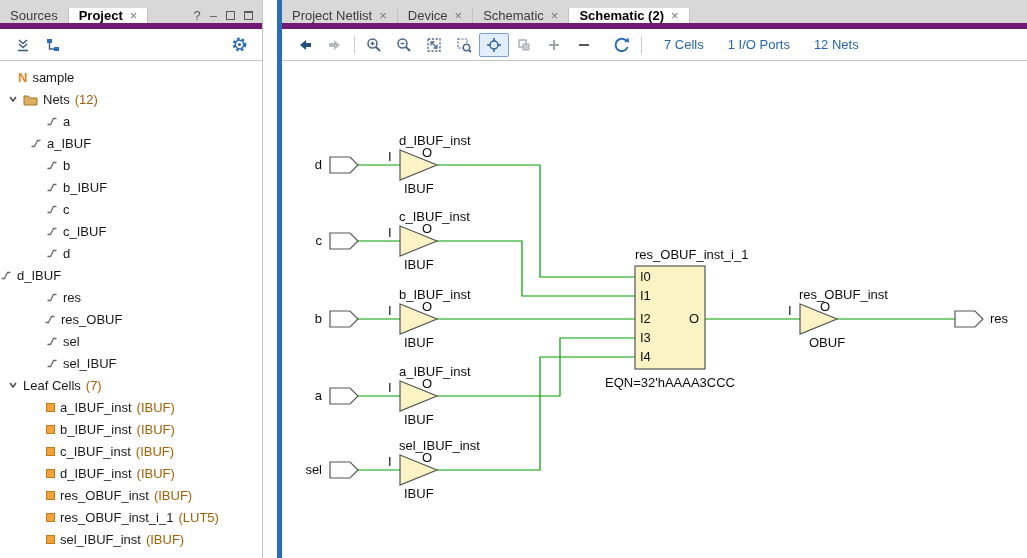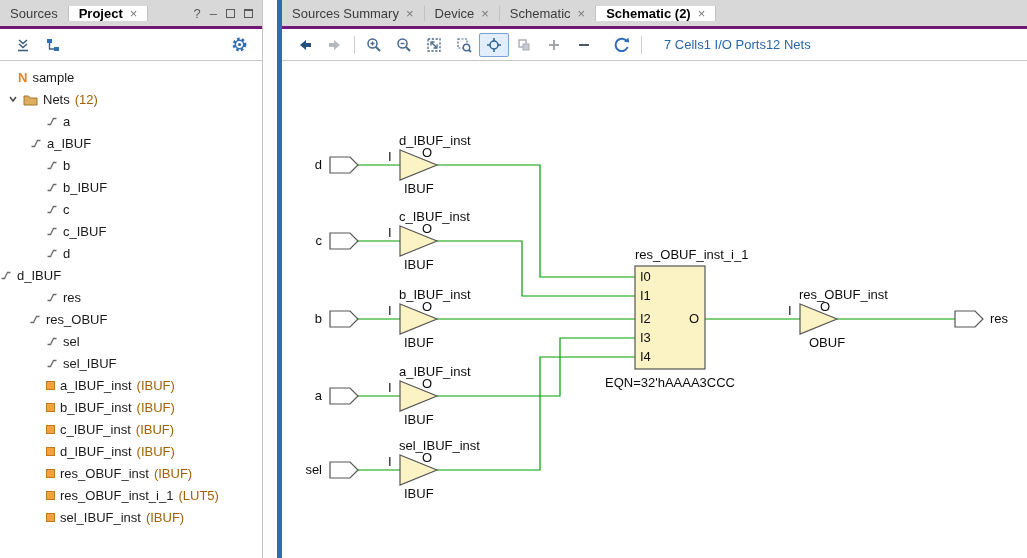--- a/index.html
+++ b/index.html
@@ -4,34 +4,34 @@
 <style>
   *{box-sizing:border-box;margin:0;padding:0}
   html,body{width:1027px;height:558px;overflow:hidden}
   body{font-family:"Liberation Sans",sans-serif;font-size:13px;color:#1a1a1a;background:#fff}
   .app{position:relative;width:1027px;height:558px;overflow:hidden;background:#fff}
 
   
   .lpanel{position:absolute;left:0;top:0;width:263px;height:558px;border-right:1px solid #c3c3c3;display:flex;flex-direction:column;background:#fff}
   .splitter{position:absolute;left:264px;top:0;width:13px;height:558px;background:#fdfdfd}
 
-  .tabbar{height:29px;background:#d8d8d8;border-bottom:3px solid #701a75;display:flex;align-items:center;flex:0 0 29px}
+  .tabbar{height:29px;background:#d8d8d8;border-bottom:6px solid #701a75;display:flex;align-items:flex-end;flex:0 0 29px}
   .tab{display:flex;align-items:center;gap:7px;padding:0 10px;border-right:1px solid #c2c2c2;color:#3c3c3c;cursor:default;white-space:nowrap}
   .tab.active{background:#fff;font-weight:bold;color:#000}
   .tab-close{color:#787878;font-size:13px;font-weight:normal}
   .winctl{margin-left:auto;display:flex;align-items:center;gap:9px;padding-right:9px;color:#5a5a5a}
   .sq{width:9px;height:9px;border:1px solid #5a5a5a;display:inline-block}
   .sq.max{border-top-width:2px}
 
   .toolbar{height:32px;background:#fff;border-bottom:1px solid #c6c6c6;display:flex;align-items:center;padding:0 8px;flex:0 0 32px}
   .tbtn{width:30px;height:24px;display:flex;align-items:center;justify-content:center;border:1px solid transparent;border-radius:2px;flex:0 0 30px}
   .tbtn.selected{border-color:#79a1d1;background:#e2eefb}
   .tsep{width:1px;height:18px;background:#cdcdcd;margin:0 4px;flex:0 0 1px}
   .lgear{margin-left:auto}
-  .stats{display:flex;margin-left:18px;white-space:nowrap}
+  .stats{display:flex;gap:24px;margin-left:18px;white-space:nowrap}
   .stat{color:#2667ab}
 
   .tree{flex:1;overflow:hidden;padding-top:5px;background:#fff}
   .trow{height:22px;display:flex;align-items:center;gap:5px}
   .tlbl{white-space:nowrap}
   .cnt{color:#a16207;white-space:nowrap}
   .nico{color:#e8821e;font-weight:bold}
   .cellic{width:9px;height:9px;background:#f2a33c;border:1px solid #c07a1a;flex:0 0 9px}
   .chev polyline{fill:none;stroke:#4a4a4a;stroke-width:1.5}
   .netic polyline{stroke:#6a6a6a;stroke-width:1.3;fill:none}
@@ -160,39 +160,46 @@
             <polyline points="1.5,9.5 4.5,9.5 7.5,3.5 10.5,3.5"></polyline>
           </svg>
         <span class="tlbl">d_IBUF</span>
       </div>
       <div class="trow" style="padding-left:46px">
         <svg class="netic" width="12" height="12" viewBox="0 0 12 12">
             <polyline points="1.5,9.5 4.5,9.5 7.5,3.5 10.5,3.5"></polyline>
           </svg>
         <span class="tlbl">res</span>
       </div>
-      <div class="trow" style="padding-left:29px">
+      <div class="trow" style="padding-left:44px">
         <svg class="netic" width="12" height="12" viewBox="0 0 12 12">
             <polyline points="1.5,9.5 4.5,9.5 7.5,3.5 10.5,3.5"></polyline>
           </svg>
         <span class="tlbl">res_OBUF</span>
       </div>
       <div class="trow" style="padding-left:46px">
         <svg class="netic" width="12" height="12" viewBox="0 0 12 12">
             <polyline points="1.5,9.5 4.5,9.5 7.5,3.5 10.5,3.5"></polyline>
           </svg>
         <span class="tlbl">sel</span>
       </div>
       <div class="trow" style="padding-left:46px">
         <svg class="netic" width="12" height="12" viewBox="0 0 12 12">
             <polyline points="1.5,9.5 4.5,9.5 7.5,3.5 10.5,3.5"></polyline>
           </svg>
         <span class="tlbl">sel_IBUF</span>
       </div>
 
+      <div class="trow" style="padding-left:8px">
+        <svg class="chev" width="10" height="10" viewBox="0 0 10 10">
+            <polyline points="2,3 5,7 8,3"></polyline>
+          </svg>
+        <span class="tlbl">Leaf Cells</span>
+        <span class="cnt">(7)</span>
+      </div>
 
       <div class="trow" style="padding-left:46px">
         <span class="cellic"></span>
         <span class="tlbl">a_IBUF_inst</span>
         <span class="cnt">(IBUF)</span>
       </div>
       <div class="trow" style="padding-left:46px">
         <span class="cellic"></span>
         <span class="tlbl">b_IBUF_inst</span>
         <span class="cnt">(IBUF)</span>
@@ -227,21 +234,21 @@
   </aside>
 
   <div class="splitter"></div>
 
   <section class="rpanel">
     <div class="bluestrip"></div>
     <div class="rcontent">
 
       <div class="tabbar">
         <div class="tab">
-          <span>Sources Summary</span>
+          <span>Project Netlist</span>
           <span class="tab-close">×</span>
         </div>
         <div class="tab">
           <span>Device</span>
           <span class="tab-close">×</span>
         </div>
         <div class="tab">
           <span>Schematic</span>
           <span class="tab-close">×</span>
         </div>

